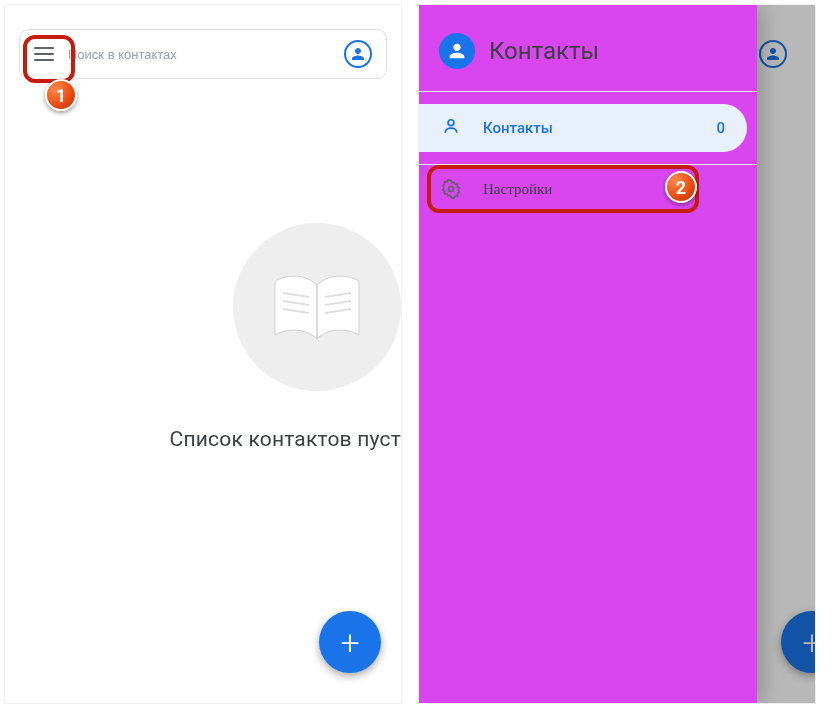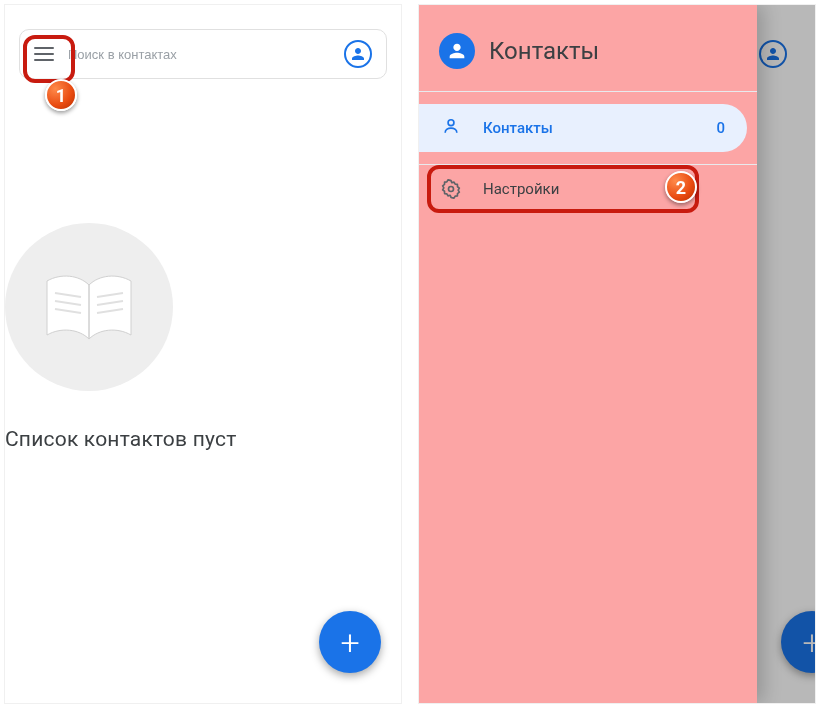--- a/index.html
+++ b/index.html
@@ -39,21 +39,21 @@
       flex:1; border:none; outline:none; font-size:13px; color:#5f6368; background:transparent;
     }
     .search-input::placeholder { color:#9aa0a6; }
     .profile-circle {
       width:28px; height:28px; border:2px solid #1a73e8; border-radius:50%;
       display:flex; align-items:center; justify-content:center;
     }
     .profile-circle svg { width:18px; height:18px; fill:#1a73e8; }
     .empty-state {
       position:absolute; top:218px; left:0; right:0;
-      display:flex; flex-direction:column; align-items:flex-start;
+      display:flex; flex-direction:column; align-items:flex-end;
     }
     .book-circle {
       width:168px; height:168px; border-radius:50%; background:#eeeeee;
       display:flex; align-items:center; justify-content:center;
     }
     .book-circle svg { width:100px; height:100px; }
     .empty-text { margin-top:36px; font-size:21px; color:#3c4043; letter-spacing:.2px; }
     .fab {
       position:absolute; right:20px; bottom:30px;
       width:62px; height:62px; border-radius:50%;
@@ -72,21 +72,21 @@
       position:absolute; right:-28px; bottom:30px;
       width:62px; height:62px; border-radius:50%;
       background:#1a73e8; box-shadow:0 3px 8px rgba(0,0,0,.35);
       display:flex; align-items:center; justify-content:center;
     }
     .scrim {
       position:absolute; inset:0; background:rgba(0,0,0,.28);
     }
     .drawer {
       position:absolute; left:0; top:0; bottom:0; width:338px;
-      background:#fca5a5; box-shadow:6px 0 18px rgba(0,0,0,.2);
+      background:#d946ef; box-shadow:6px 0 18px rgba(0,0,0,.2);
       display:flex; flex-direction:column;
     }
     .drawer-header {
       display:flex; align-items:center; gap:14px; padding:28px 20px 22px 20px;
     }
     .drawer-header .app-icon {
       width:36px; height:36px; background:#1a73e8; border-radius:50%;
       display:flex; align-items:center; justify-content:center;
     }
     .drawer-header .app-icon svg { width:22px; height:22px; fill:#fff; }
@@ -98,21 +98,21 @@
       background:#e8f0fe; display:flex; align-items:center;
       padding:0 22px; gap:22px;
     }
     .pill .pill-icon svg { width:20px; height:20px; fill:none; stroke:#1a73e8; stroke-width:2; }
     .pill-label { flex:1; color:#1a73e8; font-size:15px; font-weight:500; }
     .pill-count { color:#1a73e8; font-size:15px; font-weight:500; }
     .drawer-item {
       height:48px; display:flex; align-items:center; padding:0 22px; gap:22px;
     }
     .drawer-item svg { width:20px; height:20px; }
-    .drawer-item-label { color:#3c4043; font-size:15px; }
+    .drawer-item-label { color:#3c4043; font-size:15px;font-family:Liberation Serif, serif; }
 
     
     .highlight-1 {
       position:absolute; top:30px; left:18px; width:52px; height:48px;
       border:4px solid #c81b0f; border-radius:12px; pointer-events:none;
       box-shadow: 0 0 0 1px rgba(255,255,255,.5) inset;
     }
     .badge {
       position:absolute; width:32px; height:32px; border-radius:50%;
       background: radial-gradient(circle at 30% 28%, #ff8a4a, #e84a10 60%, #b62d00);

